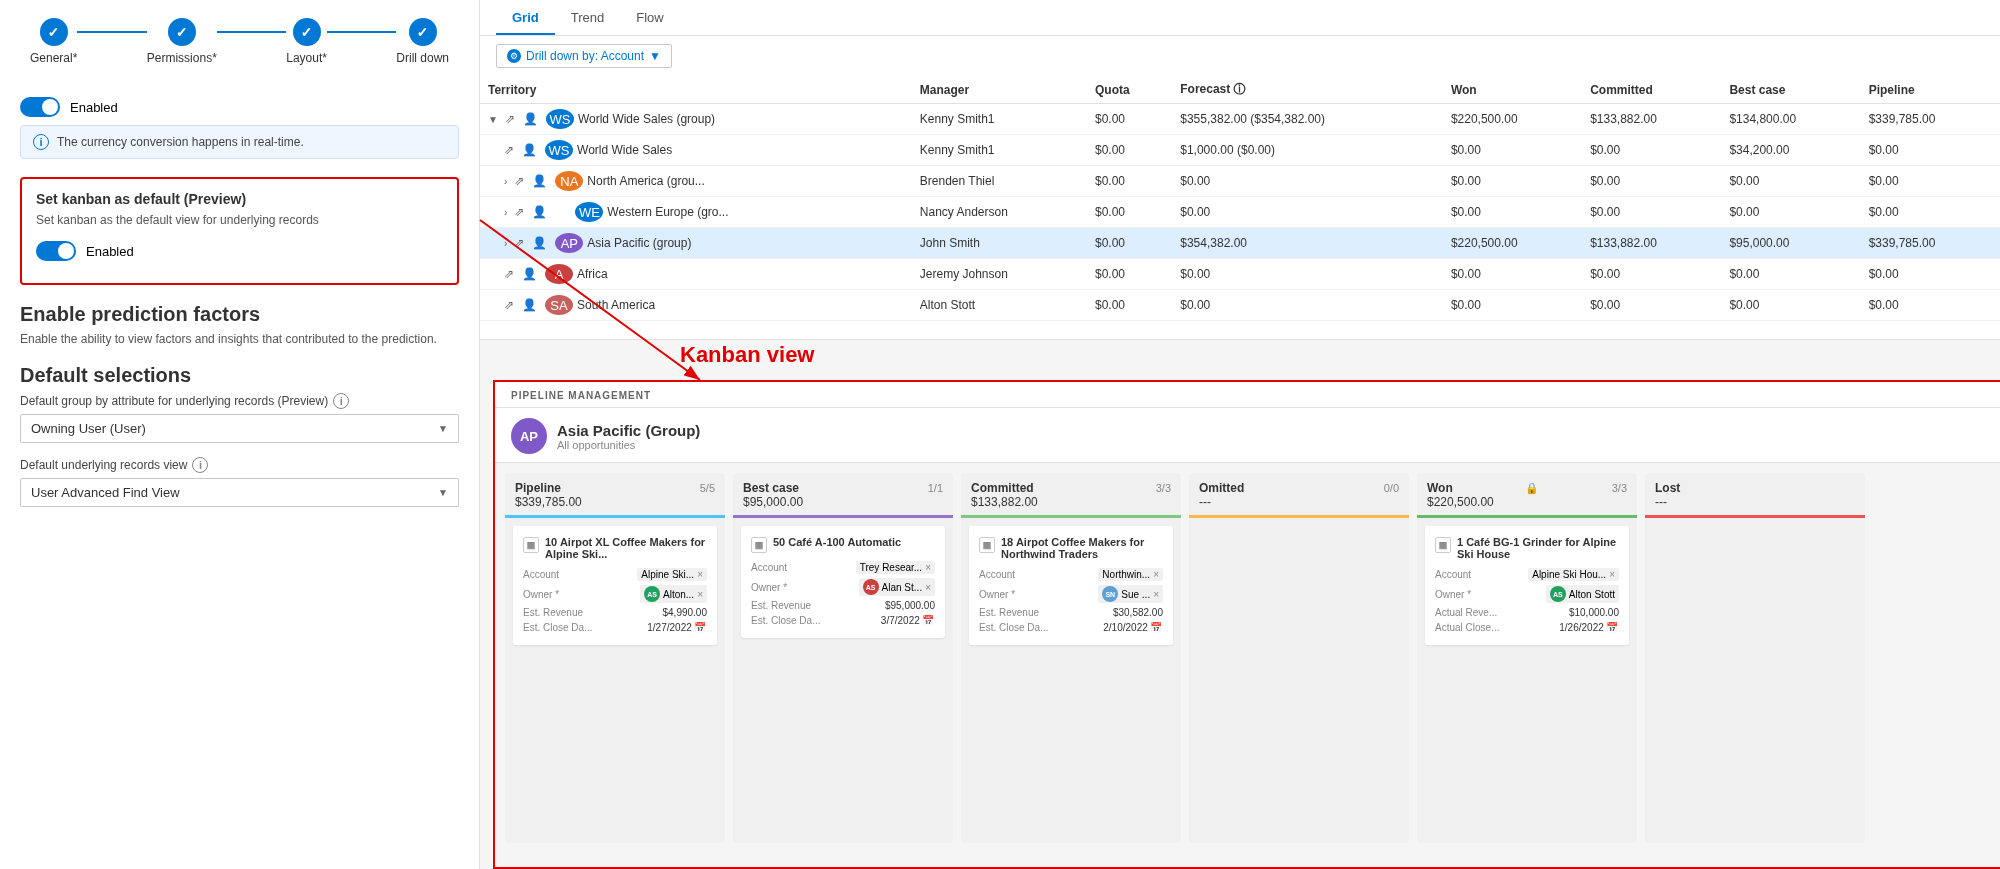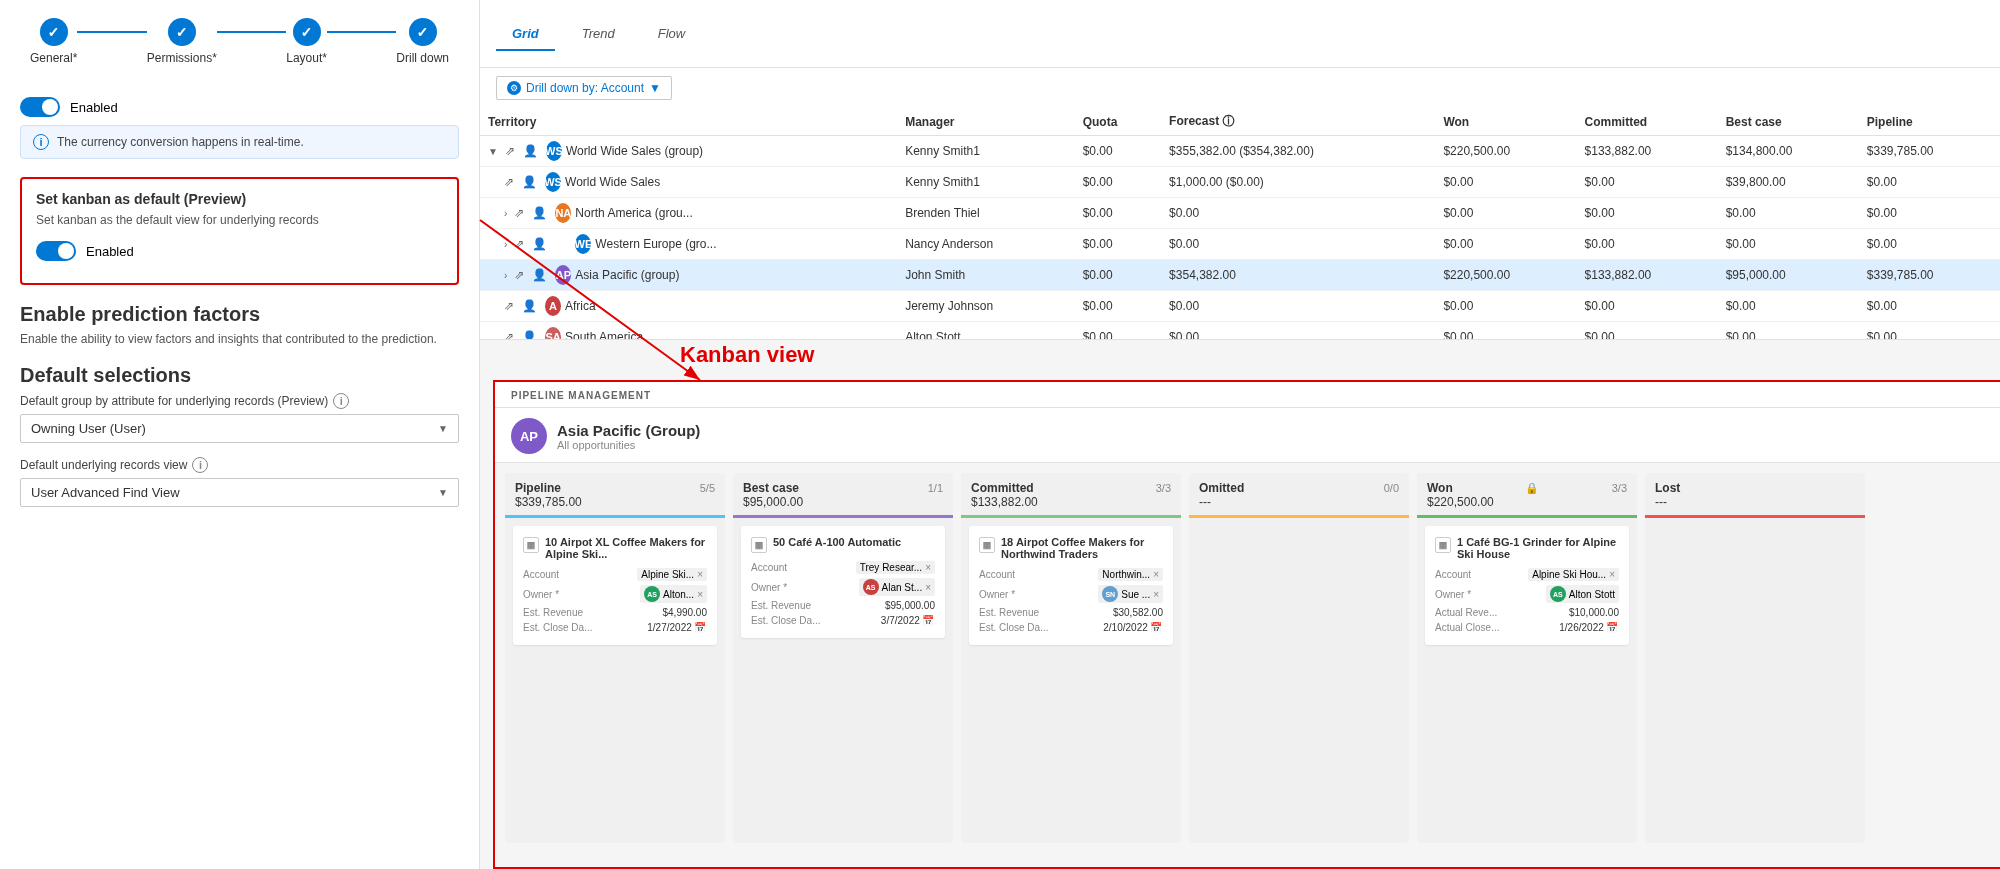--- a/index.html
+++ b/index.html
@@ -185,24 +185,23 @@
     
     .grid-section {
       background: #fff;
       height: 340px;
       border-bottom: 1px solid #e0e0e0;
       overflow: hidden;
     }
 
     .tabs-row {
       display: flex;
-      gap: 11px;
-      padding: 16px 16px;
+      gap: 0;
+      padding: 0 16px;
       border-bottom: 1px solid #e0e0e0;
-      font-style: italic;
     }
     .tab-item {
       padding: 10px 16px 8px 16px;
       font-size: 13px;
       color: #555;
       cursor: pointer;
       border-bottom: 2px solid transparent;
     }
     .tab-item.active {
       color: #0078d4;
@@ -252,27 +251,27 @@
     }
     .grid-table td {
       padding: 5px 8px;
       color: #333;
       border-bottom: 1px solid #f0f0f0;
       white-space: nowrap;
     }
     .grid-table tr.highlighted td { background: #ddeeff; }
 
     .avatar-circle {
-      width: 16px; height: 20px;
+      width: 28px; height: 20px;
       border-radius: 50%;
       display: inline-flex;
       align-items: center;
       justify-content: center;
-      font-size: 11px;
-      font-weight: bold;
+      font-size: 13px;
+      font-weight: normal;
       color: #fff;
       flex-shrink: 0;
     }
     .expand-btn {
       display: inline-flex;
       align-items: center;
       color: #666;
       font-size: 10px;
       margin-right: 3px;
       cursor: pointer;
@@ -620,21 +619,21 @@
                   <span class="icon-link">👤</span>
                   <span class="avatar-circle" style="background: rgb(0, 120, 212);">WS</span>
                   <span>World Wide Sales</span>
                 </div>
               </td>
               <td>Kenny Smith1</td>
               <td>$0.00</td>
               <td>$1,000.00 ($0.00)</td>
               <td>$0.00</td>
               <td>$0.00</td>
-              <td>$39,800.00</td>
+              <td>$34,200.00</td>
               <td>$0.00</td>
             </tr>
             <tr>
               <td>
                 <div class="territory-cell" style="padding-left: 16px;">
                   <span class="expand-btn">›</span>
                   <span class="icon-link">⇗</span>
                   <span class="icon-link">👤</span>
                   <span class="avatar-circle" style="background: rgb(232, 119, 34);">NA</span>
                   <span>North America (grou...</span>

